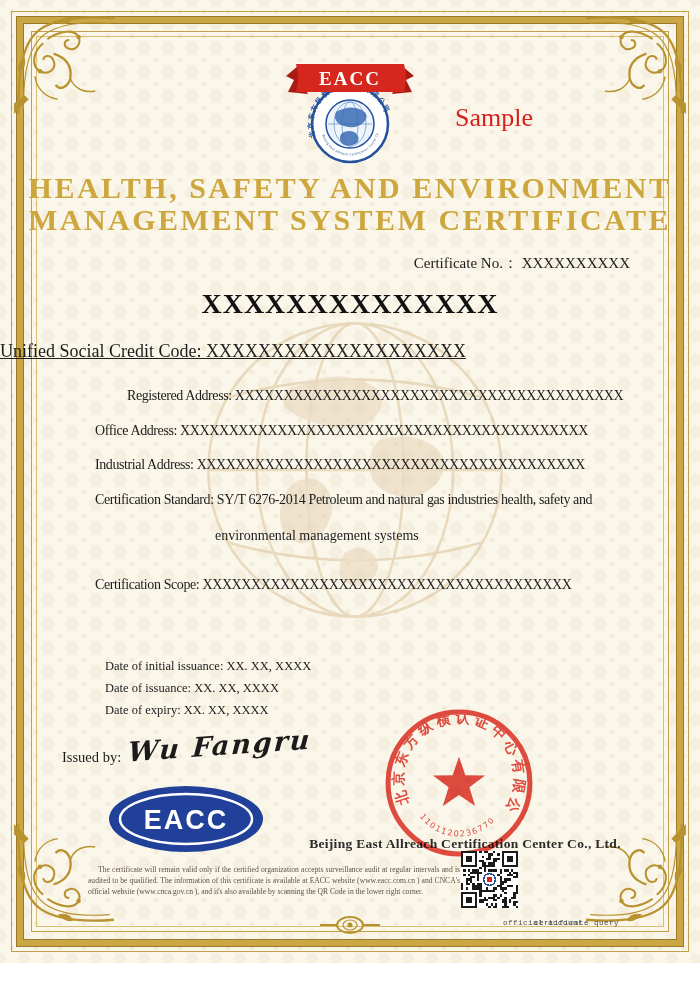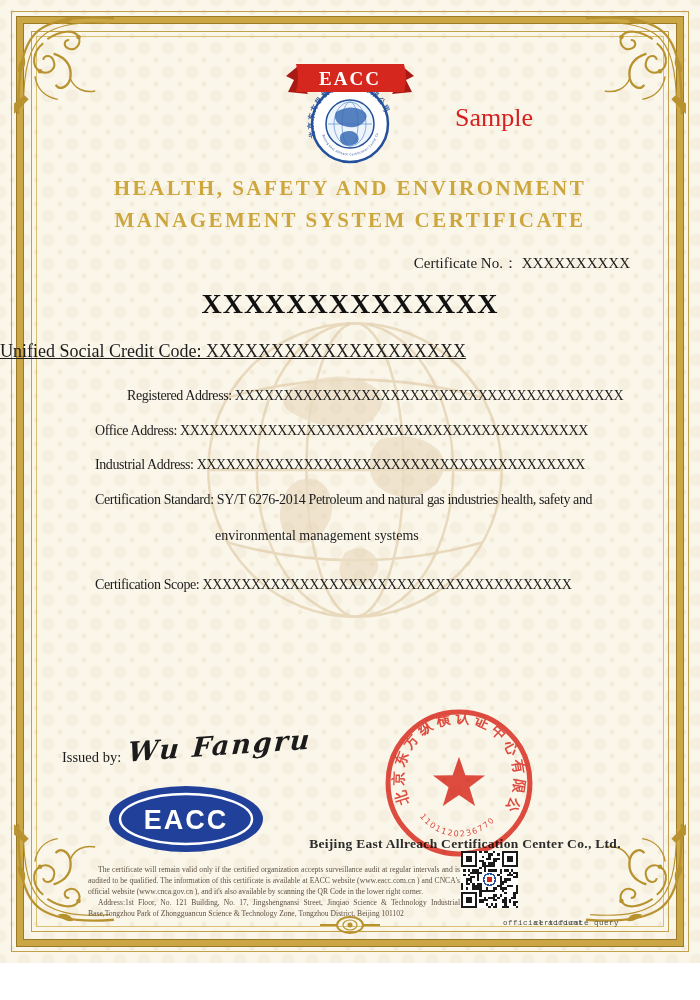--- a/index.html
+++ b/index.html
@@ -24,21 +24,21 @@
   .corner.bl{left:12px;bottom:37px;transform:scaleY(-1);}
   .corner.br{right:12px;bottom:37px;transform:scale(-1,-1);}
   .bottom-orn{position:absolute;left:318px;bottom:25px;width:64px;height:26px;}
   
   .watermark-globe{position:absolute;left:200px;top:315px;width:310px;height:310px;opacity:.5;}
   
   .top-logo{position:absolute;left:278px;top:56px;width:144px;height:110px;}
   .sample{position:absolute;left:455px;top:103px;font-size:26px;color:#d62020;
           font-family:"Liberation Serif",serif;}
   .title{position:absolute;left:0;top:172px;width:100%;text-align:center;
-         color:#cda63d;font-weight:bold;font-size:21px;letter-spacing:2.5px;
+         color:#cda63d;font-weight:bold;font-size:30px;letter-spacing:2.5px;
          line-height:32px;font-family:"Liberation Serif",serif;}
   
   .certno{position:absolute;right:70px;top:254px;font-size:15px;color:#1c1c1c;}
   .holder{position:absolute;left:0;top:288px;width:100%;text-align:center;
           font-size:28px;font-weight:bold;color:#111;letter-spacing:1px;}
   .creditcode{position:absolute;left:0;top:341px;width:100%;text-align:left;
               font-size:18px;color:#1c1c1c;text-decoration:underline;}
   .fields{position:absolute;left:95px;top:388px;width:520px;font-size:14px;
           color:#1c1c1c;letter-spacing:-0.4px;}
   .fields .fline{position:absolute;left:0;white-space:nowrap;}
@@ -222,20 +222,25 @@
 
     <div class="fields">
       <div class="fline f1">Registered Address: XXXXXXXXXXXXXXXXXXXXXXXXXXXXXXXXXXXXXXXX</div>
       <div class="fline f2">Office Address: XXXXXXXXXXXXXXXXXXXXXXXXXXXXXXXXXXXXXXXXXX</div>
       <div class="fline f3">Industrial Address: XXXXXXXXXXXXXXXXXXXXXXXXXXXXXXXXXXXXXXXX</div>
       <div class="fline f4">Certification Standard: SY/T 6276-2014 Petroleum and natural gas industries health, safety and</div>
       <div class="fline f5">environmental management systems</div>
       <div class="fline f6">Certification Scope: XXXXXXXXXXXXXXXXXXXXXXXXXXXXXXXXXXXXXX</div>
     </div>
 
+    <div class="dates">
+      <div>Date of initial issuance: XX. XX, XXXX</div>
+      <div>Date of issuance: XX. XX, XXXX</div>
+      <div>Date of expiry: XX. XX, XXXX</div>
+    </div>
 
     <div class="issuedby">Issued by:</div>
     <div class="signature">Wu Fangru</div>
 
     <svg class="eacc-ellipse" viewBox="0 0 160 70">
       <ellipse cx="80" cy="35" rx="77" ry="33" fill="#20409a"></ellipse>
       <ellipse cx="80" cy="35" rx="66" ry="25" fill="none" stroke="#ffffff" stroke-width="2.5"></ellipse>
       <text x="80" y="45" text-anchor="middle" font-size="27" font-weight="bold" fill="#ffffff" letter-spacing="2" font-family="'Liberation Sans',sans-serif">EACC</text>
     </svg>
 
@@ -442,17 +447,16 @@
         <rect x="9.5" y="9.5" width="6" height="6" fill="#ffffff"></rect>
         <circle cx="12.5" cy="12.5" r="2.6" fill="none" stroke="#24509c" stroke-width="0.7"></circle>
         <circle cx="12.5" cy="12.5" r="1.2" fill="#d5271d"></circle>
       </g>
     </svg>
     <div class="qr-label ql1">official account</div>
     <div class="qr-label ql2">certificate query</div>
 
     <div class="disclaimer">
       <p>The certificate will remain valid only if the certified organization accepts surveillance audit at regular intervals and is audited to be qualified. The information of this certificate is available at EACC website (www.eacc.com.cn ) and CNCA's official website (www.cnca.gov.cn ), and it's also available by scanning the QR Code in the lower right corner.</p>
-      <p>Address:1st Floor, No. 121 Building, No. 17, Jingshengnansi Street, Jinqiao Science &amp; Technology Industrial Base,Tongzhou Park of Zhongguancun Science &amp; Technology Zone, Tongzhou District, Beijing 101102</p>
     </div>
 
   </div>
 </div>
 
 </body></html>

